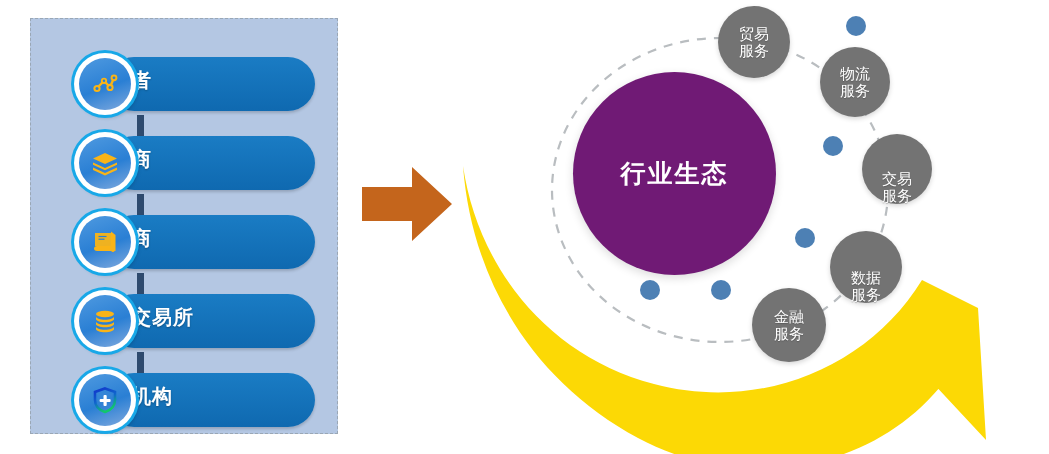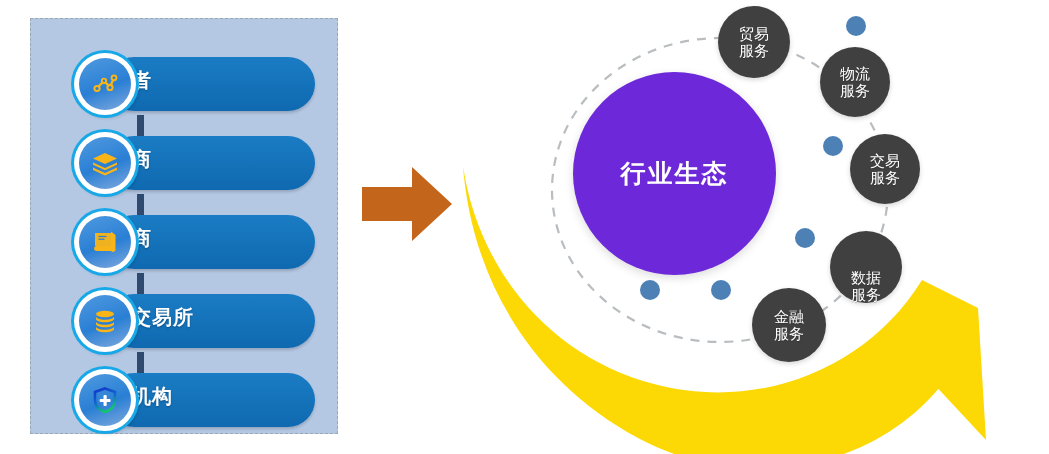--- a/index.html
+++ b/index.html
@@ -42,29 +42,29 @@
   .badge-inner svg{display:block;}
 
   
   #orange-arrow{position:absolute;left:360px;top:163px;}
 
   
   #eco{position:absolute;left:430px;top:0;width:619px;height:454px;}
   #eco-svg{position:absolute;left:0;top:0;}
   .node{
     position:absolute;border-radius:50%;
-    background:#404040;
+    background:#737373;
     display:flex;align-items:center;justify-content:center;
     text-align:center;color:#ffffff;font-size:15px;line-height:17px;
     box-shadow:0 2px 5px rgba(0,0,0,.16);
   }
   .node span{display:block;text-shadow:0 1px 1px rgba(0,0,0,.22);}
   .core{
     position:absolute;border-radius:50%;
-    background:#6d28d9;
+    background:#701a75;
     display:flex;align-items:center;justify-content:center;
     color:#ffffff;font-size:25px;font-weight:bold;letter-spacing:2px;
     box-shadow:0 3px 10px rgba(0,0,0,.14);
   }
   .dot{position:absolute;border-radius:50%;background:#4d80b4;}
 </style>
 </head>
 <body>
 
 <div id="stage">
@@ -238,21 +238,21 @@
       </div>
     </div>
 
     <div class="node" style="left:390px;top:47px;width:70px;height:70px;">
       <div>
         <span>物流</span>
         <span>服务</span>
       </div>
     </div>
 
-    <div class="node" style="left:420px;top:134px;width:70px;height:70px;">
+    <div class="node" style="left:432px;top:134px;width:70px;height:70px;align-items:flex-end;">
       <div>
         <span>交易</span>
         <span>服务</span>
       </div>
     </div>
 
     <div class="node" style="left:400px;top:231px;width:72px;height:72px;align-items:flex-end;">
       <div>
         <span>数据</span>
         <span>服务</span>

